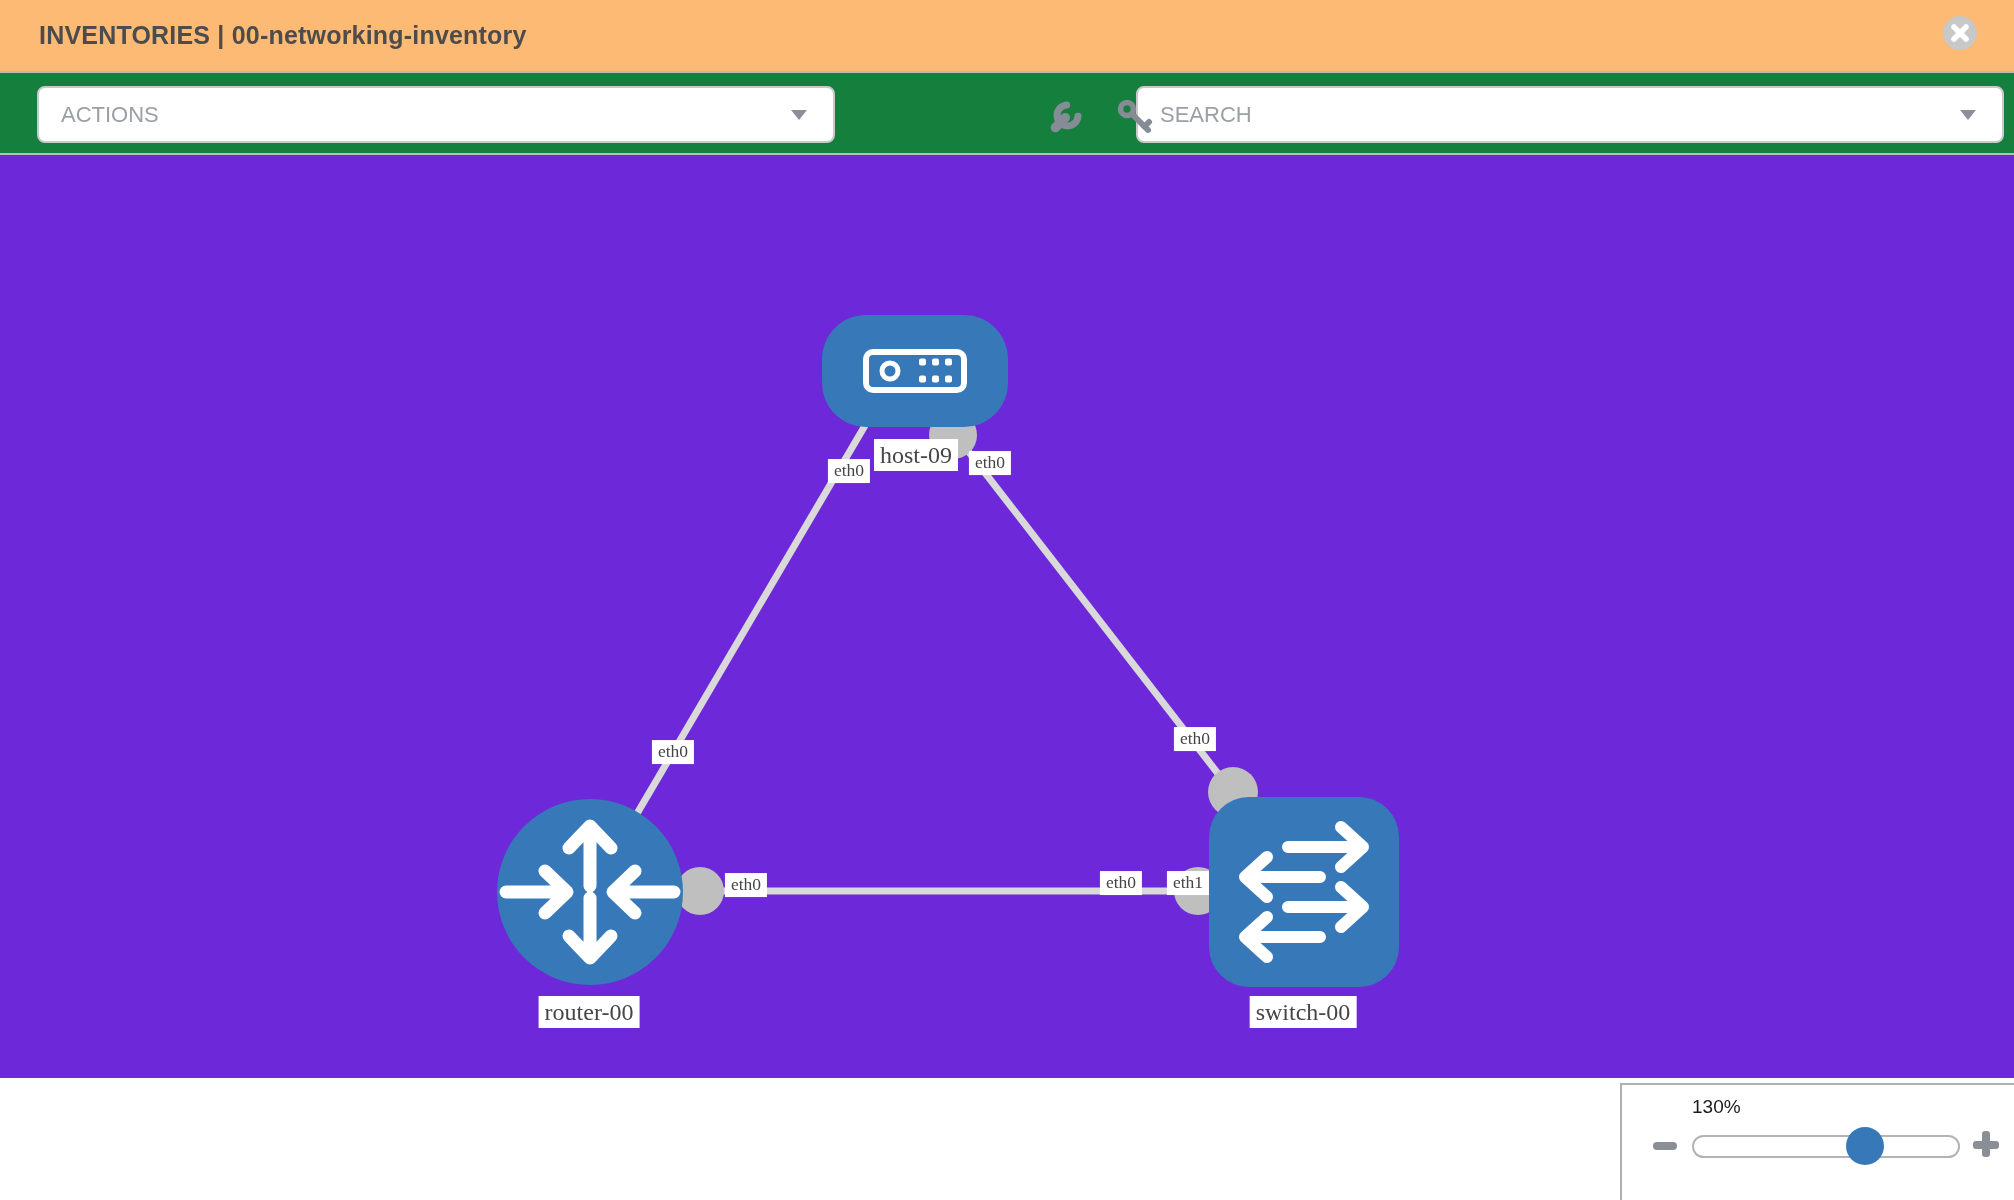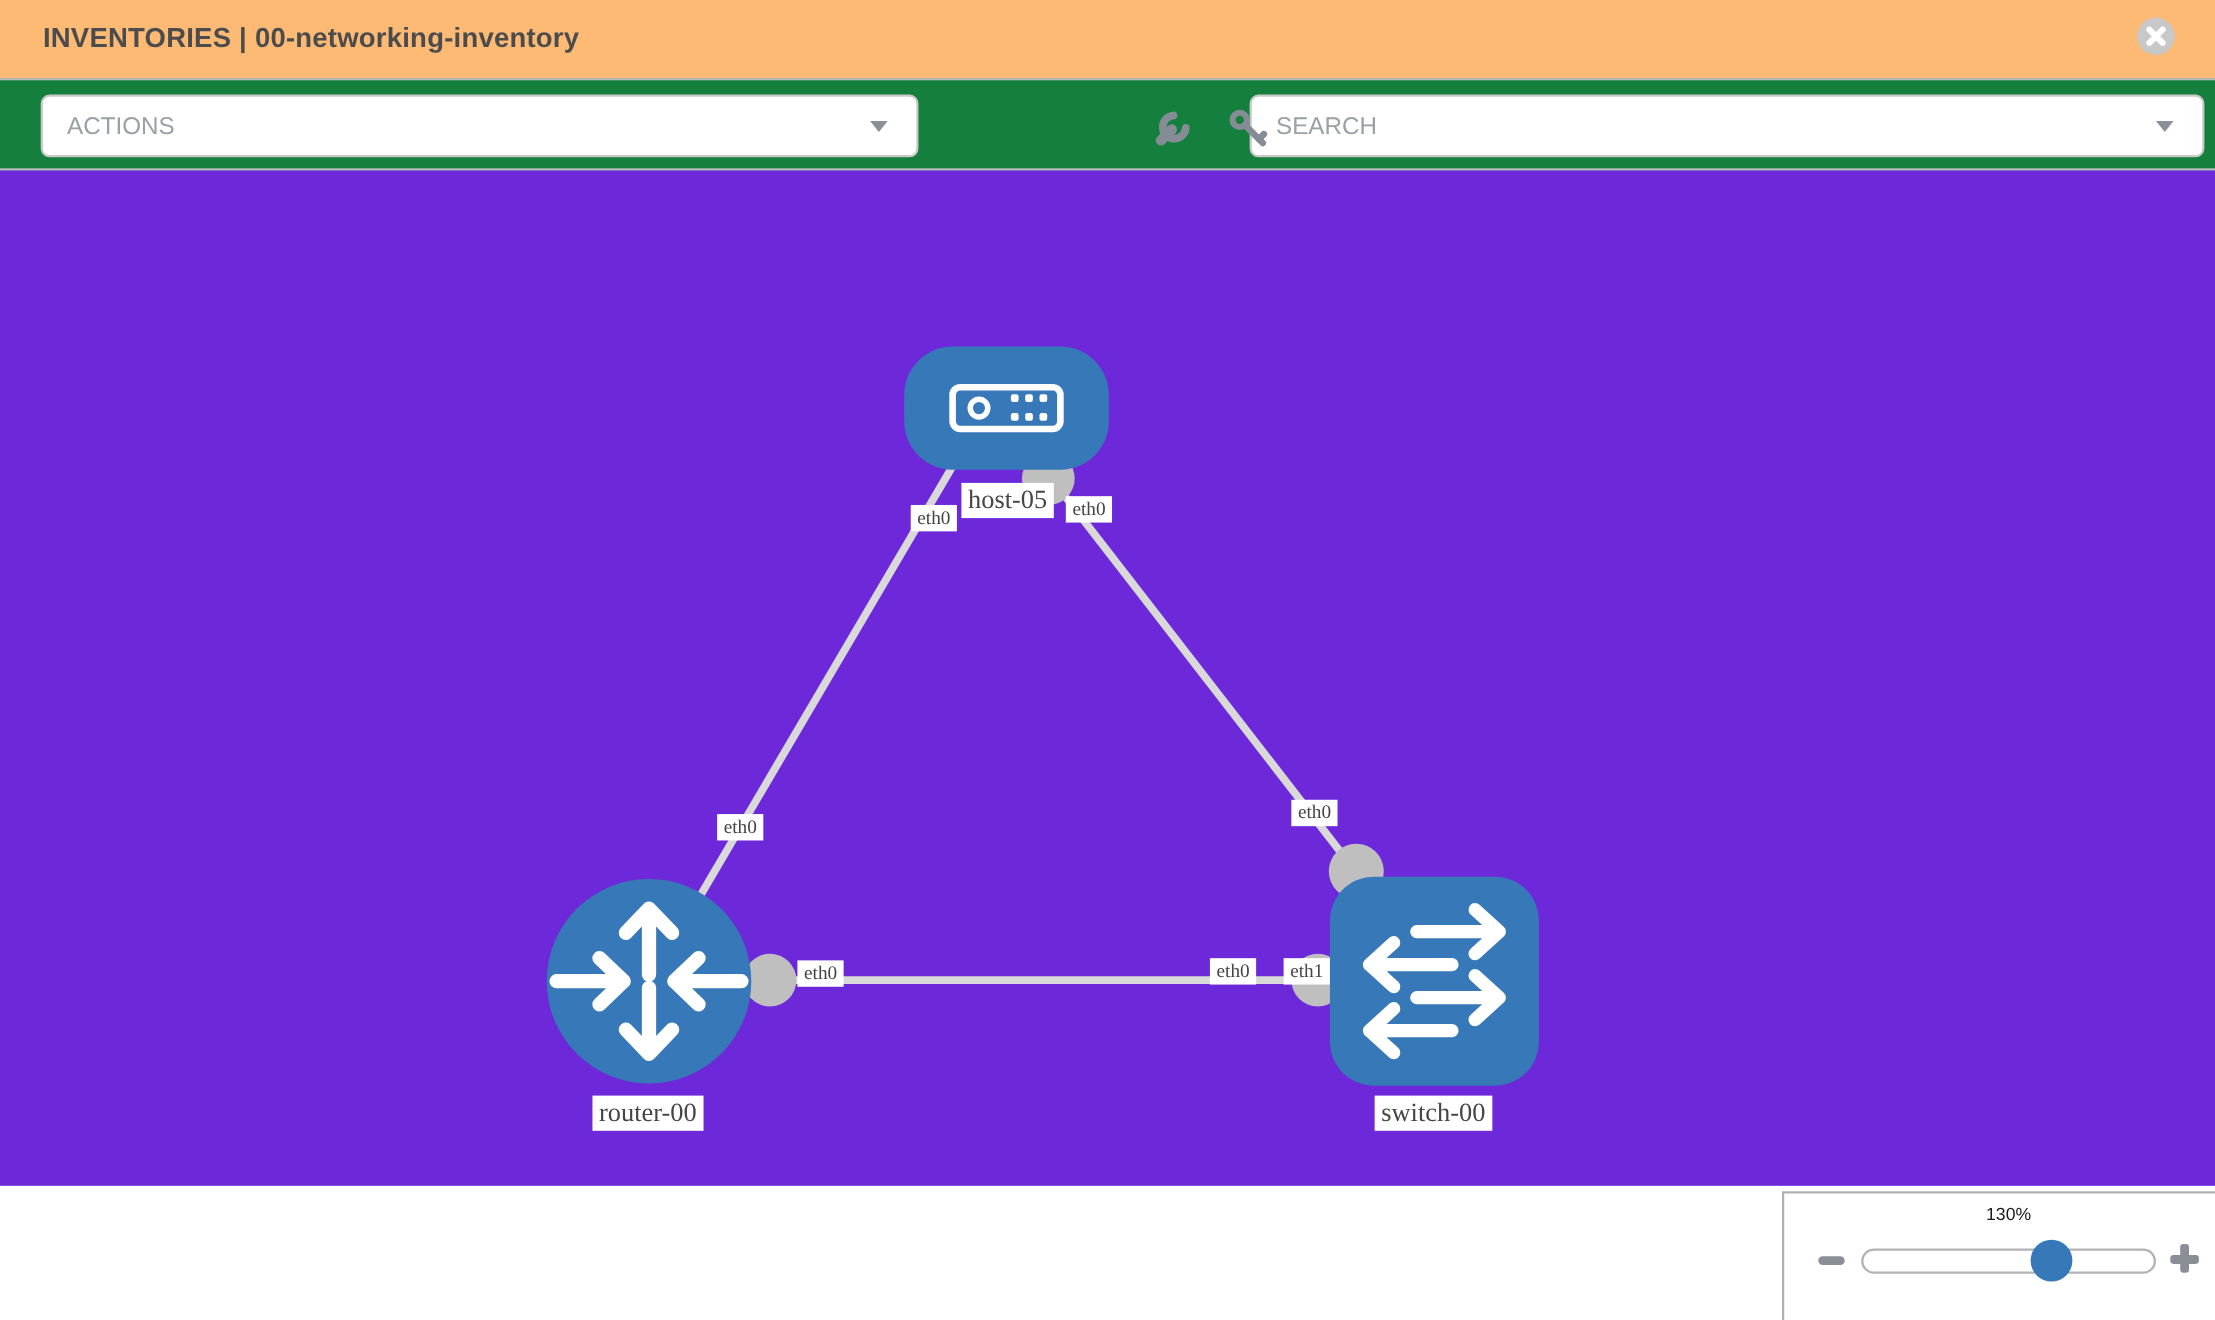--- a/index.html
+++ b/index.html
@@ -63,22 +63,22 @@
     padding:1px 6px; line-height:1.25;
   }
   .chip-node { font-size:24px; color:#464646; }
   .chip-if   { font-size:17.5px; }
   
   .zoom-panel {
     position:absolute; left:1620px; top:1083px; width:400px; height:130px;
     background:#ffffff; border:2px solid #b0b0b0;
   }
   .zoom-level {
-    position:absolute; left:70px; top:11px; width:268px; text-align:center;
-    font-size:16px; color:#1a1a1a;
+    position:absolute; left:70px; top:11px; width:268px; text-align:left;
+    font-size:19px; color:#1a1a1a;
   }
   .zoom-minus {
     position:absolute; left:31px; top:57px; width:24px; height:8px;
     background:#8a8f96; border-radius:4px; cursor:pointer;
   }
   .zoom-track {
     position:absolute; left:70px; top:50px; width:268px; height:23px;
     background:#ffffff; border:2px solid #b3b3b3; border-radius:12px; cursor:pointer;
   }
   .zoom-knob {
@@ -181,21 +181,21 @@
   </svg>
 
   <div class="chip chip-if" style="left:849px;  top:316px;">eth0</div>
   <div class="chip chip-if" style="left:673px;  top:597px;">eth0</div>
   <div class="chip chip-if" style="left:990px;  top:308px;">eth0</div>
   <div class="chip chip-if" style="left:1195px; top:584px;">eth0</div>
   <div class="chip chip-if" style="left:746px;  top:730px;">eth0</div>
   <div class="chip chip-if" style="left:1121px; top:728px;">eth0</div>
   <div class="chip chip-if" style="left:1188px; top:728px;">eth1</div>
 
-  <div class="chip chip-node" style="left:916px;  top:300px;">host-05</div>
+  <div class="chip chip-node" style="left:916px;  top:300px;">host-09</div>
   <div class="chip chip-node" style="left:589px;  top:857px;">router-00</div>
   <div class="chip chip-node" style="left:1303px; top:857px;">switch-00</div>
 </div>
 
 <div class="zoom-panel">
   <div class="zoom-level">130%</div>
   <div class="zoom-minus"></div>
   <div class="zoom-track"></div>
   <div class="zoom-knob"></div>
   <div class="zoom-plus">

